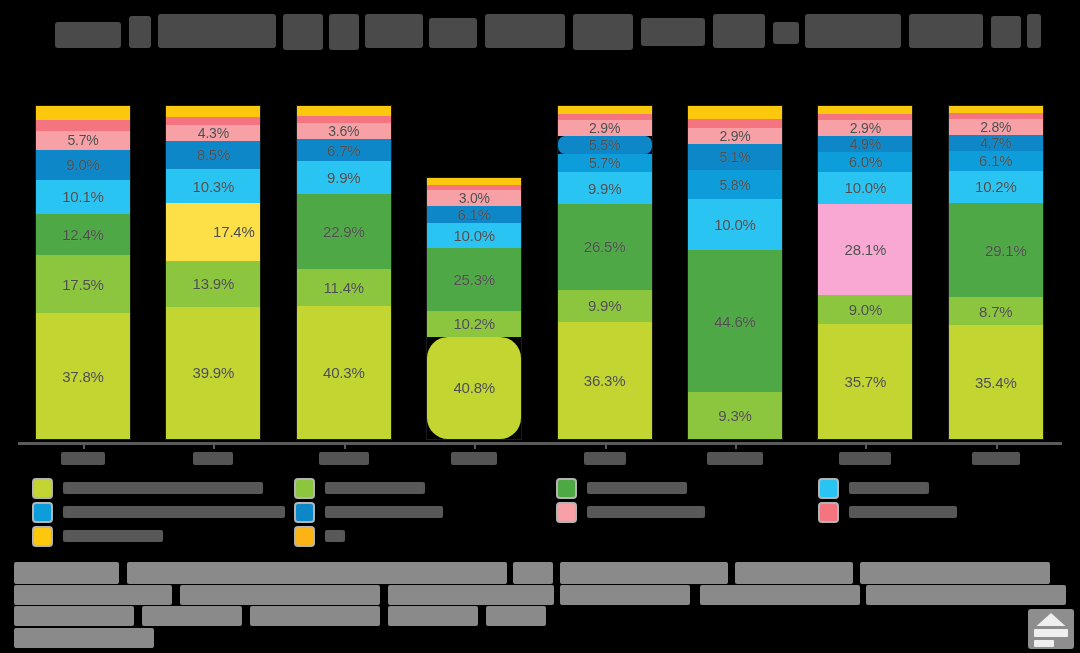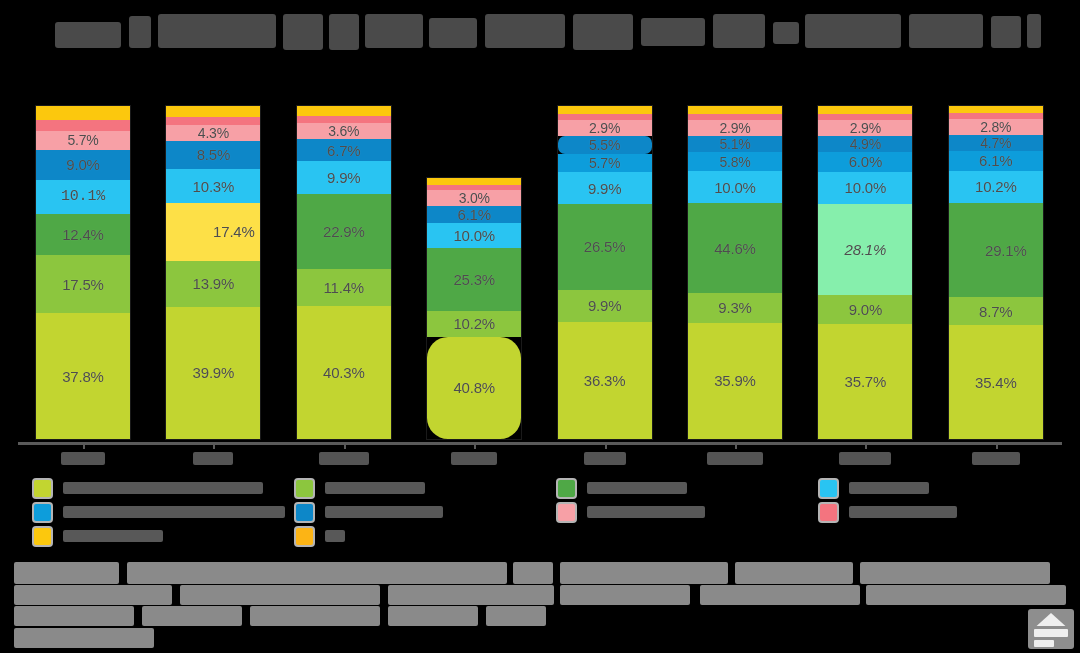--- a/index.html
+++ b/index.html
@@ -71,21 +71,21 @@
   <div id="plot">
       <div class="bar" style="left: 36px; height: 333px;">
         <div class="seg" style="flex: 4.3 1 0%; background: rgb(252, 200, 13);"></div>
         <div class="seg" style="flex: 3.2 1 0%; background: rgb(244, 116, 127);"></div>
         <div class="seg tiny" style="flex: 5.7 1 0%; background: rgb(247, 160, 166);">
           <span>5.7%</span>
         </div>
         <div class="seg" style="flex: 9 1 0%; background: rgb(13, 135, 200);">
           <span>9.0%</span>
         </div>
-        <div class="seg" style="flex: 10.1 1 0%; background: rgb(41, 196, 242); font-family: Liberation Mono, monospace;">
+        <div class="seg" style="flex: 10.1 1 0%; background: rgb(41, 196, 242);">
           <span>10.1%</span>
         </div>
         <div class="seg" style="flex: 12.4 1 0%; background: rgb(79, 168, 70);">
           <span>12.4%</span>
         </div>
         <div class="seg" style="flex: 17.5 1 0%; background: rgb(140, 198, 62);">
           <span>17.5%</span>
         </div>
         <div class="seg" style="flex: 37.8 1 0%; background: rgb(194, 213, 48);">
           <span>37.8%</span>
@@ -196,40 +196,37 @@
         </div>
         <div class="seg" style="flex: 10 1 0%; background: rgb(41, 196, 242);">
           <span>10.0%</span>
         </div>
         <div class="seg" style="flex: 27.7 1 0%; background: rgb(79, 168, 70);">
           <span>44.6%</span>
         </div>
         <div class="seg" style="flex: 9.3 1 0%; background: rgb(140, 198, 62);">
           <span>9.3%</span>
         </div>
-        <div class="seg" style="flex: 35.9 1 0%; background: rgb(194, 213, 48);">
-          <span>35.9%</span>
-        </div>
       </div>
       <div class="bar" style="left: 818.4px; height: 333px;">
         <div class="seg" style="flex: 2.6 1 0%; background: rgb(252, 200, 13);"></div>
         <div class="seg" style="flex: 1.8 1 0%; background: rgb(244, 116, 127);"></div>
         <div class="seg tiny" style="flex: 2.9 1 0%; background: rgb(247, 160, 166);">
           <span>2.9%</span>
         </div>
         <div class="seg tiny" style="flex: 4.9 1 0%; background: rgb(13, 135, 200);">
           <span>4.9%</span>
         </div>
         <div class="seg" style="flex: 6 1 0%; background: rgb(13, 157, 219);">
           <span>6.0%</span>
         </div>
         <div class="seg" style="flex: 10 1 0%; background: rgb(41, 196, 242);">
           <span>10.0%</span>
         </div>
-        <div class="seg" style="flex: 28.1 1 0%; background: #86efac; font-style: italic;">
+        <div class="seg" style="flex: 28.1 1 0%; background: #f9a8d4;">
           <span>28.1%</span>
         </div>
         <div class="seg" style="flex: 9 1 0%; background: rgb(140, 198, 62);">
           <span>9.0%</span>
         </div>
         <div class="seg" style="flex: 35.7 1 0%; background: rgb(194, 213, 48);">
           <span>35.7%</span>
         </div>
       </div>
       <div class="bar" style="left: 948.8px; height: 333px;">

